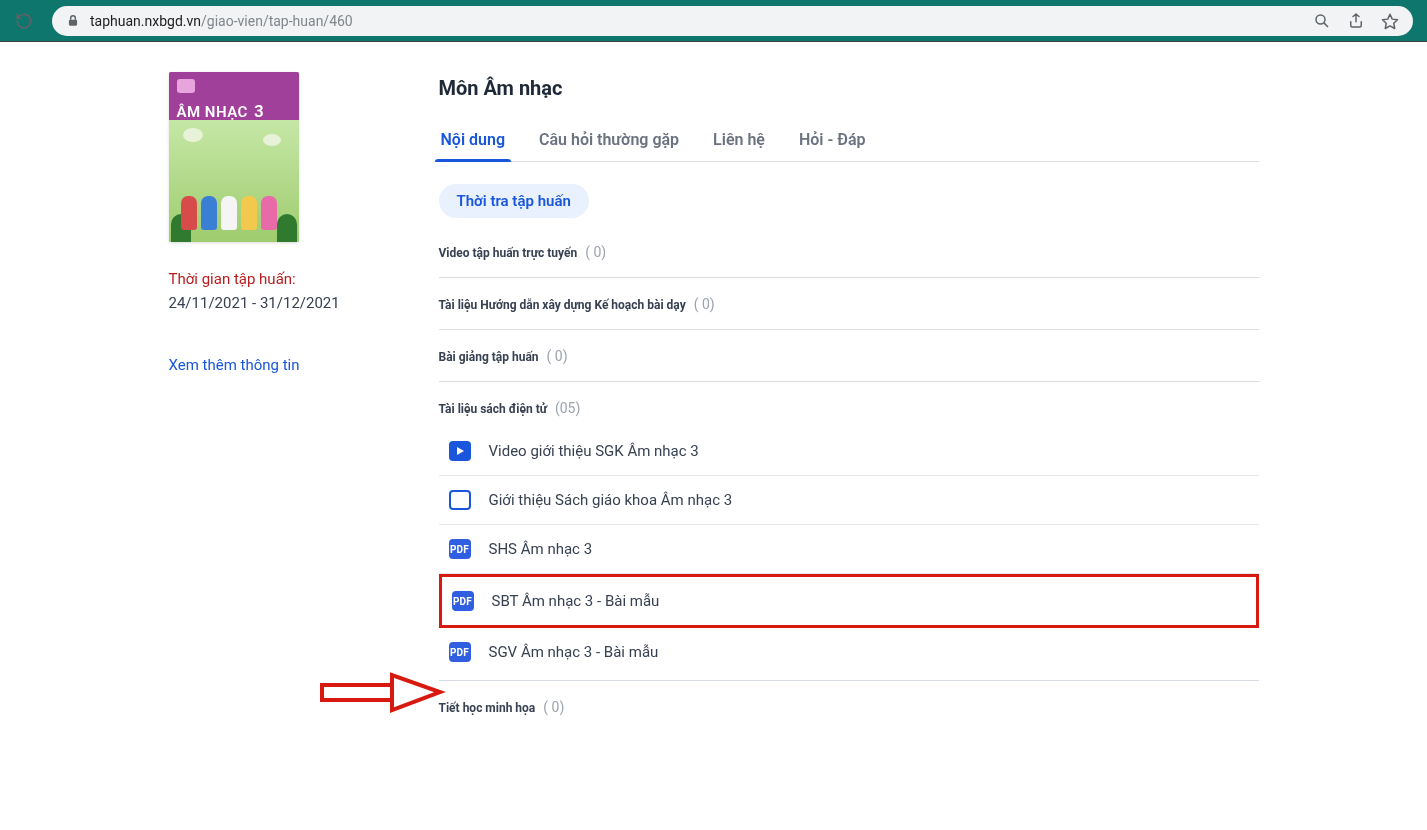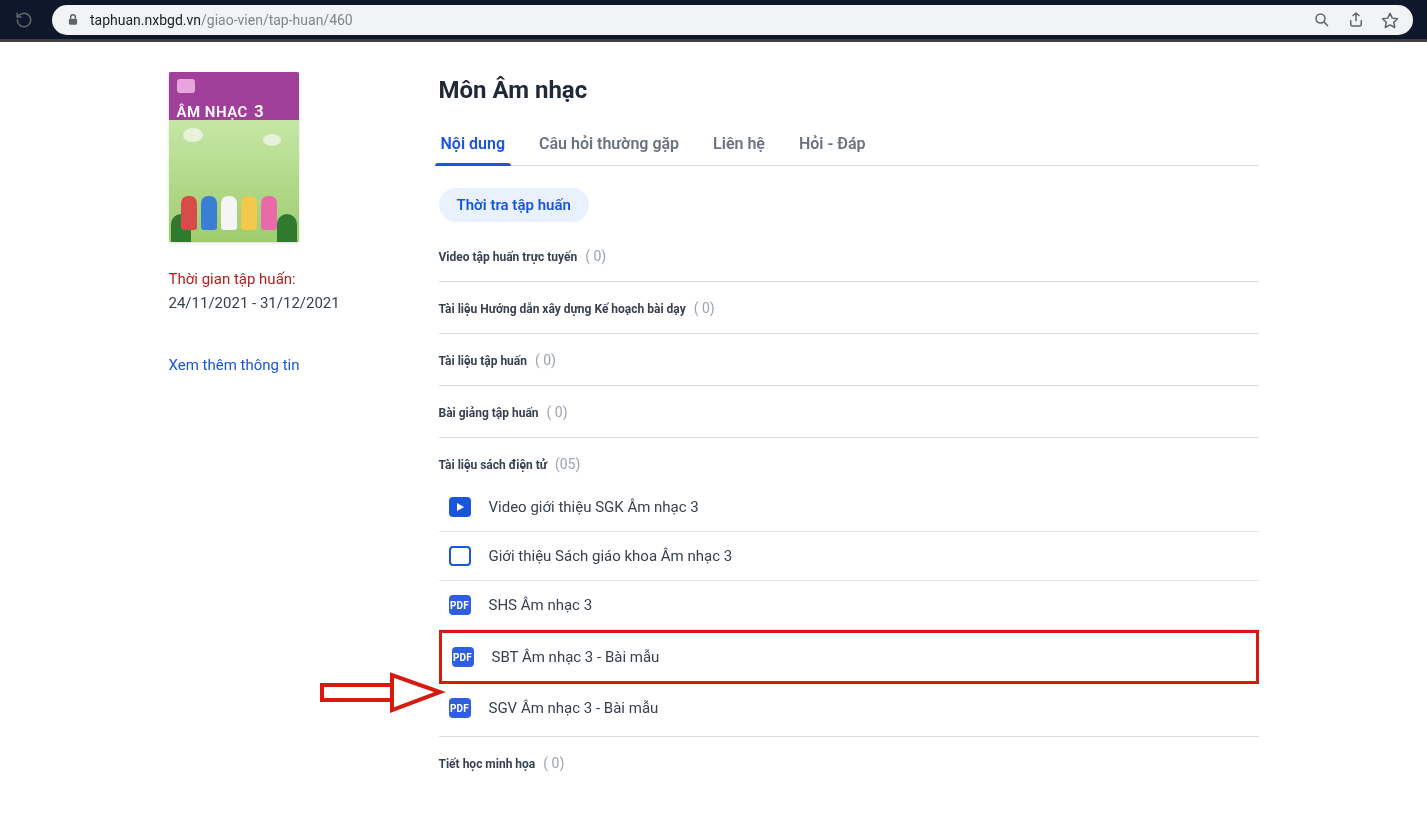--- a/index.html
+++ b/index.html
@@ -4,22 +4,22 @@
   <style>
     * { margin: 0; padding: 0; box-sizing: border-box; }
     body {
       font-family: -apple-system, BlinkMacSystemFont, "Segoe UI", Roboto, "Helvetica Neue", Arial, sans-serif;
       background: #fff;
       color: #2d3748;
     }
     
     .toolbar {
       height: 42px;
-      background: #0f172a;
-      border-bottom: 3px solid #404040;
+      background: #0f766e;
+      border-bottom: 1px solid #404040;
       display: flex;
       align-items: center;
       padding: 0 14px;
       gap: 18px;
     }
     .reload-btn {
       width: 20px; height: 20px;
       display: flex; align-items:center; justify-content:center;
       cursor: pointer;
       color: #5f6368;
@@ -121,21 +121,21 @@
       margin-top: 44px;
       color: #1a56db;
       font-size: 15px;
       cursor: pointer;
     }
 
     .right-col {
       flex: 1;
     }
     .main-title {
-      font-size: 24px;
+      font-size: 20px;
       font-weight: 700;
       color: #1f2937;
       margin-top: 4px;
       margin-bottom: 30px;
     }
     .tabs {
       display: flex;
       gap: 30px;
       border-bottom: 1px solid #d8dde4;
     }
@@ -317,24 +317,20 @@
       <div class="section">
         <span class="section-title">Video tập huấn trực tuyến</span>
         <span class="section-count">( 0)</span>
       </div>
 
       <div class="section">
         <span class="section-title">Tài liệu Hướng dẫn xây dựng Kế hoạch bài dạy</span>
         <span class="section-count">( 0)</span>
       </div>
 
-      <div class="section">
-        <span class="section-title">Tài liệu tập huấn</span>
-        <span class="section-count">( 0)</span>
-      </div>
 
       <div class="section">
         <span class="section-title">Bài giảng tập huấn</span>
         <span class="section-count">( 0)</span>
       </div>
 
       <div class="section no-border no-pad-bottom">
         <span class="section-title">Tài liệu sách điện tử</span>
         <span class="section-count">(05)</span>
       </div>

